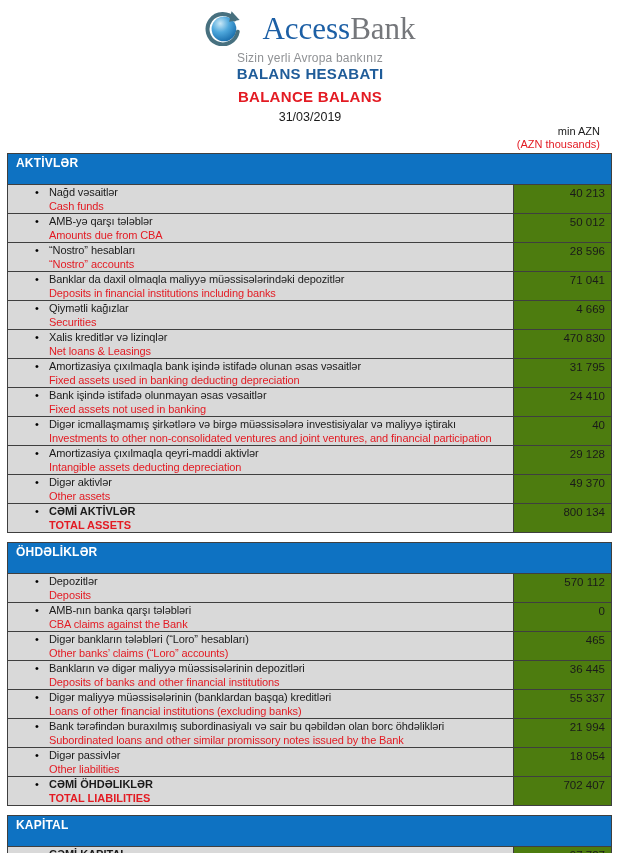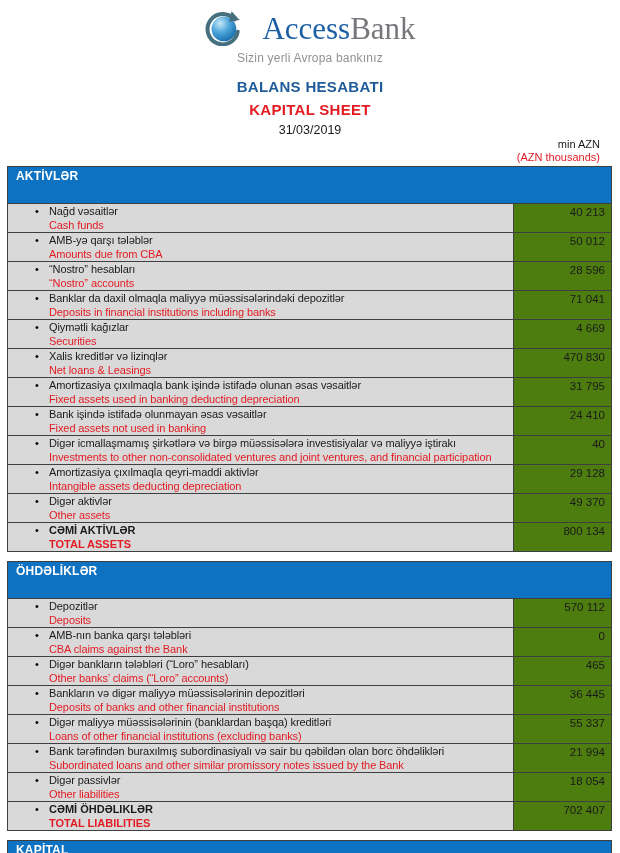--- a/index.html
+++ b/index.html
@@ -8,31 +8,31 @@
     font-family:"Liberation Sans", sans-serif;color:#1a1a1a;
     -webkit-font-smoothing:antialiased;
   }
   .header{text-align:center;padding-top:8px;}
   .logo-row{display:inline-flex;align-items:center;gap:20px;}
   .logo-icon{display:inline-block;}
   .wordmark{font-family:"Liberation Serif", serif;font-size:31px;line-height:34px;}
   .wordmark .w-access{color:#1c5fa5;}
   .wordmark .w-bank{color:#75777b;}
   .tagline{font-size:12px;color:#8f9194;margin-top:1px;letter-spacing:.2px;}
-  .title-az{margin-top:13px;font-size:15px;font-weight:700;color:#1f5c99;letter-spacing:.3px;}
+  .title-az{font-size:15px;font-weight:700;color:#1f5c99;letter-spacing:.3px;}
   .title-en{margin-top:6px;font-size:15px;font-weight:700;color:#e31b23;letter-spacing:.3px;}
   .doc-date{margin-top:5px;font-size:12.5px;color:#1a1a1a;text-align:center;}
   .units{ text-align:right;margin:1px 20px 2px 0;line-height:13px;}
   .unit-az{font-size:11px;color:#1a1a1a;}
   .unit-en{font-size:11px;color:#e31b23;}
   .sheet-table{margin:0 8px 0 7px;border:1px solid #3f3f3f;}
   .sheet-table + .sheet-table{margin-top:9px;}
   .section-header{
     background:#0e72c2;color:#ffffff;font-weight:700;font-size:12px;
-    height:36px;line-height:18px;padding-left:8px;box-sizing:border-box;letter-spacing:.2px;
+    height:30px;line-height:18px;padding-left:8px;box-sizing:border-box;letter-spacing:.2px;
   }
   .row{display:flex;height:29px;border-top:1px solid #3f3f3f;box-sizing:border-box;}
   .cell-label{
     flex:1 1 auto;background:#d9d9d9;display:flex;align-items:flex-start;
     padding-top:1px;min-width:0;
   }
   .bullet{
     width:14px;margin-left:27px;flex:0 0 auto;font-size:11px;line-height:13.5px;color:#000;
     text-align:left;
   }
@@ -61,21 +61,21 @@
         </defs>
         <circle cx="21" cy="22" r="13" fill="url(#g1)"></circle>
         <path d="M 32 12 A 16 16 0 1 0 35.5 25" fill="none" stroke="#47707f" stroke-width="4.2" stroke-linecap="round"></path>
         <path d="M 29 3.5 L 37.5 12.5 L 26.5 14.5 Z" fill="#47707f"></path>
       </svg>
     </span>
     <span class="wordmark"><span class="w-access">Access</span><span class="w-bank">Bank</span></span>
   </div>
   <div class="tagline">Sizin yerli Avropa bankınız</div>
   <div class="title-az">BALANS HESABATI</div>
-  <div class="title-en">KAPITAL SHEET</div>
+  <div class="title-en">BALANCE BALANS</div>
   <div class="doc-date">31/03/2019</div>
 </div>
 
 <div class="units">
   <div class="unit-az">min AZN</div>
   <div class="unit-en">(AZN thousands)</div>
 </div>
 
 <div class="sheet-table">
   <div class="section-header">AKTİVLƏR</div>

